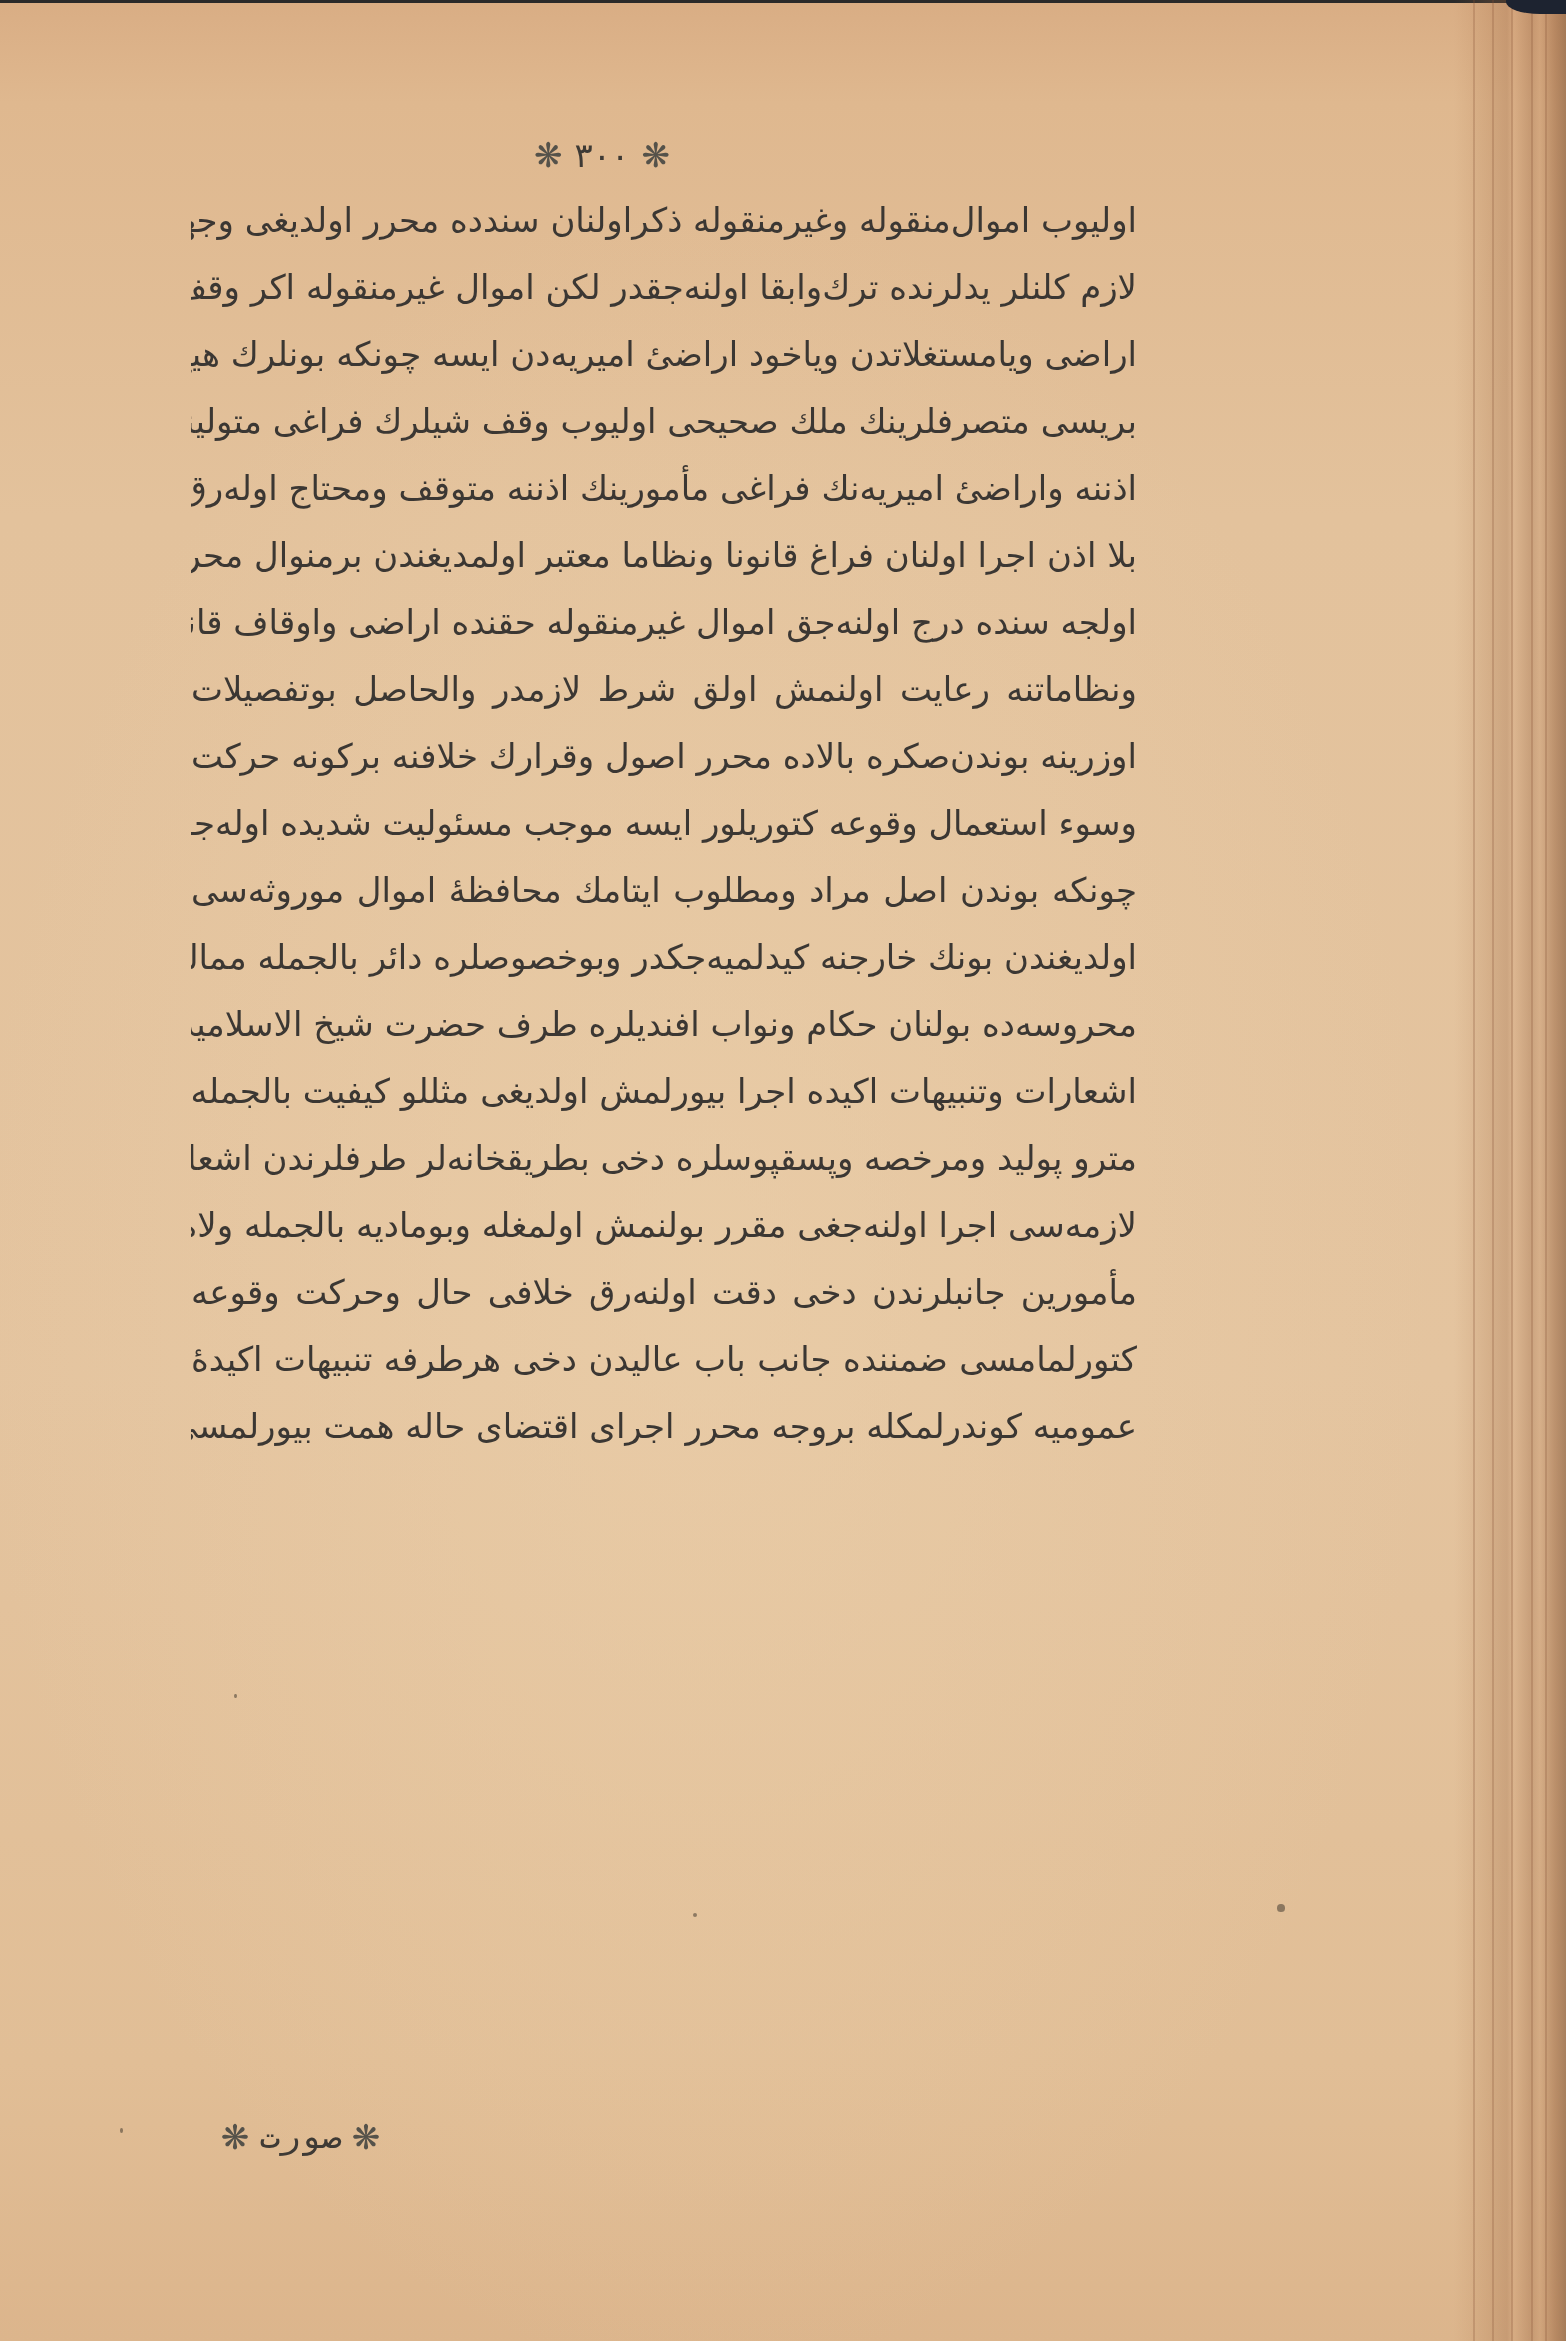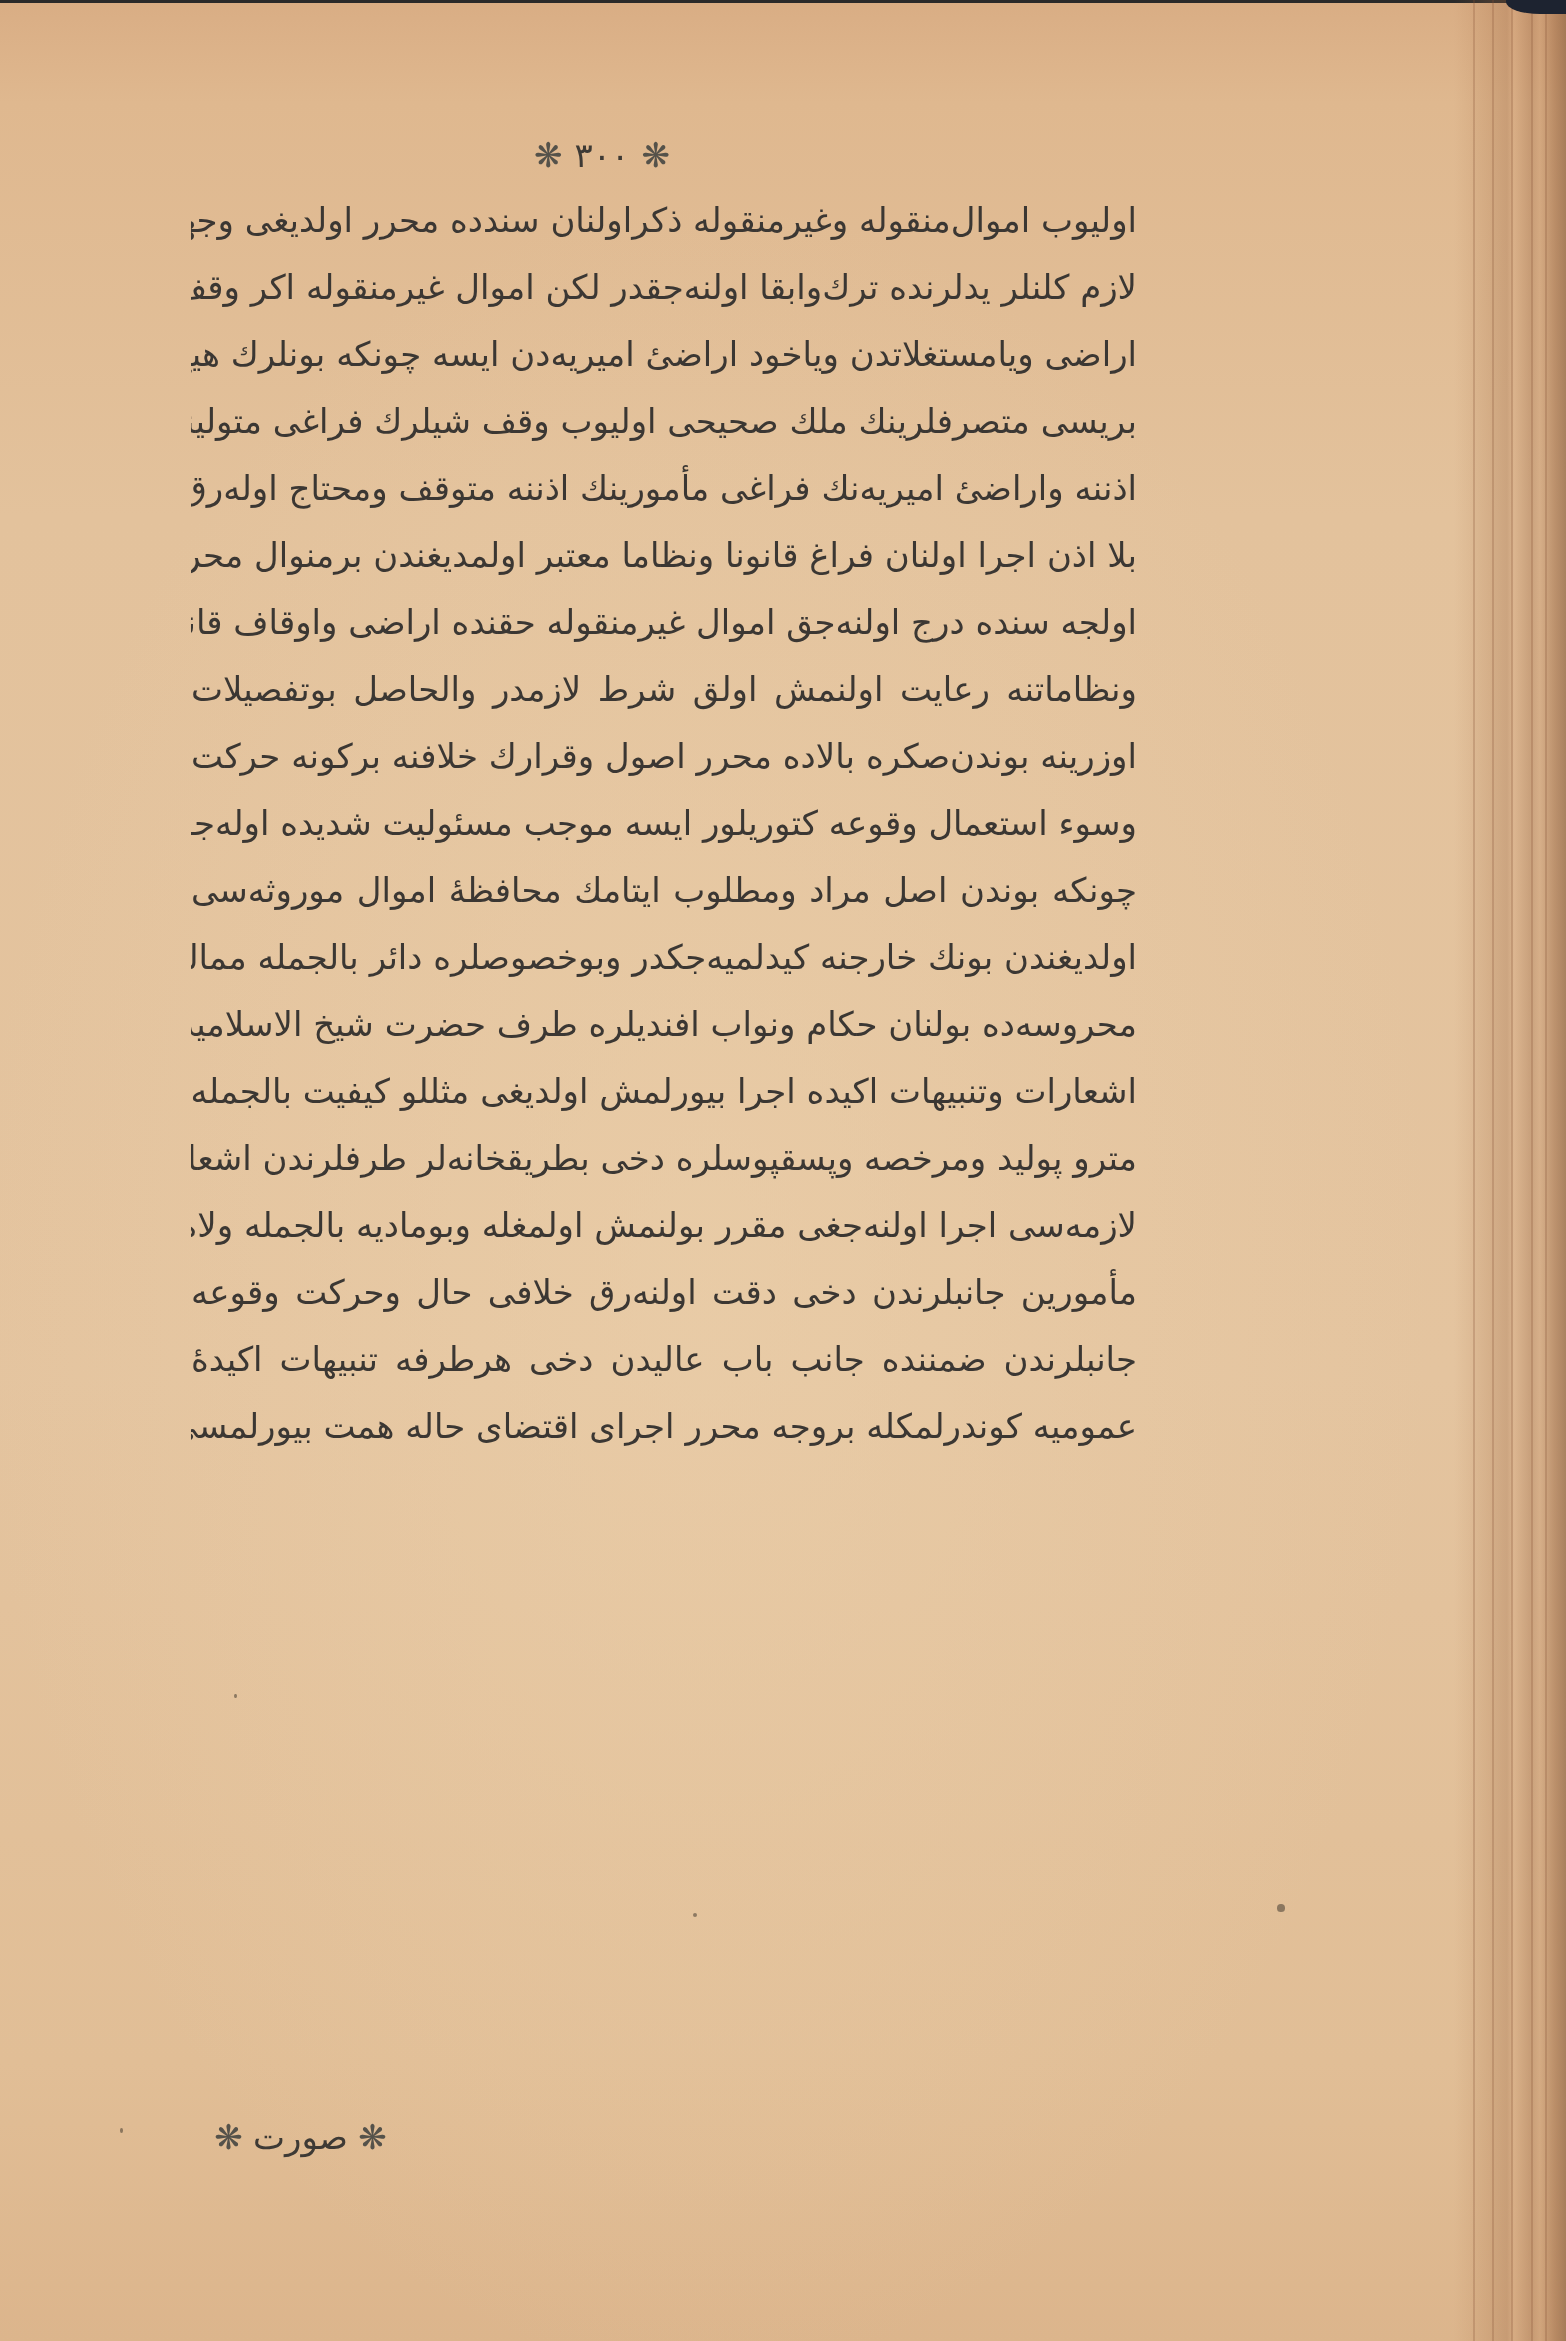--- a/index.html
+++ b/index.html
@@ -105,21 +105,21 @@
     position: absolute;
     left: 193px; top: 2102px;
     width: 215px; height: 69px;
     display: flex;
     align-items: center;
     justify-content: center;
     gap: 10.3px;
     direction: rtl;
   }
   .catchword {
-    font-family: Liberation Serif, serif;
+    font-family: Liberation Mono, monospace;
     font-size: 34px;
     color: #3e3a35;
   }
   .speck {
     position: absolute;
     border-radius: 50%;
     background: rgba(70,60,50,0.55);
   }
 </style>
 </head>
@@ -154,21 +154,21 @@
     <div class="line">ونظاماتنه رعایت اولنمش اولق شرط لازمدر والحاصل بوتفصیلات</div>
     <div class="line">اوزرینه بوندن‌صکره بالاده محرر اصول وقرارك خلافنه برکونه حرکت</div>
     <div class="line">وسوء استعمال وقوعه کتوریلور ایسه موجب مسئولیت شدیده اوله‌جقدر</div>
     <div class="line">چونکه بوندن اصل مراد ومطلوب ایتامك محافظهٔ اموال موروثه‌سی</div>
     <div class="line">اولدیغندن بونك خارجنه کیدلمیه‌جکدر وبوخصوصلره دائر بالجمله ممالك</div>
     <div class="line">محروسه‌ده بولنان حکام ونواب افندیلره طرف حضرت شیخ الاسلامیدن</div>
     <div class="line">اشعارات وتنبیهات اکیده اجرا بیورلمش اولدیغی مثللو کیفیت بالجمله</div>
     <div class="line">مترو پولید ومرخصه وپسقپوسلره دخی بطریقخانه‌لر طرفلرندن اشعار</div>
     <div class="line">لازمه‌سی اجرا اولنه‌جغی مقرر بولنمش اولمغله وبومادیه بالجمله ولاةعظام</div>
     <div class="line">مأمورین جانبلرندن دخی دقت اولنه‌رق خلافی حال وحرکت وقوعه</div>
-    <div class="line">جانبلرندن ضمننده جانب باب عالیدن دخی هرطرفه تنبیهات اکیدهٔ</div>
+    <div class="line">کتورلمامسی ضمننده جانب باب عالیدن دخی هرطرفه تنبیهات اکیدهٔ</div>
     <div class="line">عمومیه کوندرلمکله بروجه محرر اجرای اقتضای حاله همت بیورلمسی</div>
   </div>
 
   <div class="footer">
     <span class="ornament">❋</span>
     <span class="catchword">صورت</span>
     <span class="ornament">❋</span>
   </div>
 
   <div class="speck" style="left:1277px; top:1904px; width:7.7px; height:7.7px;"></div>

